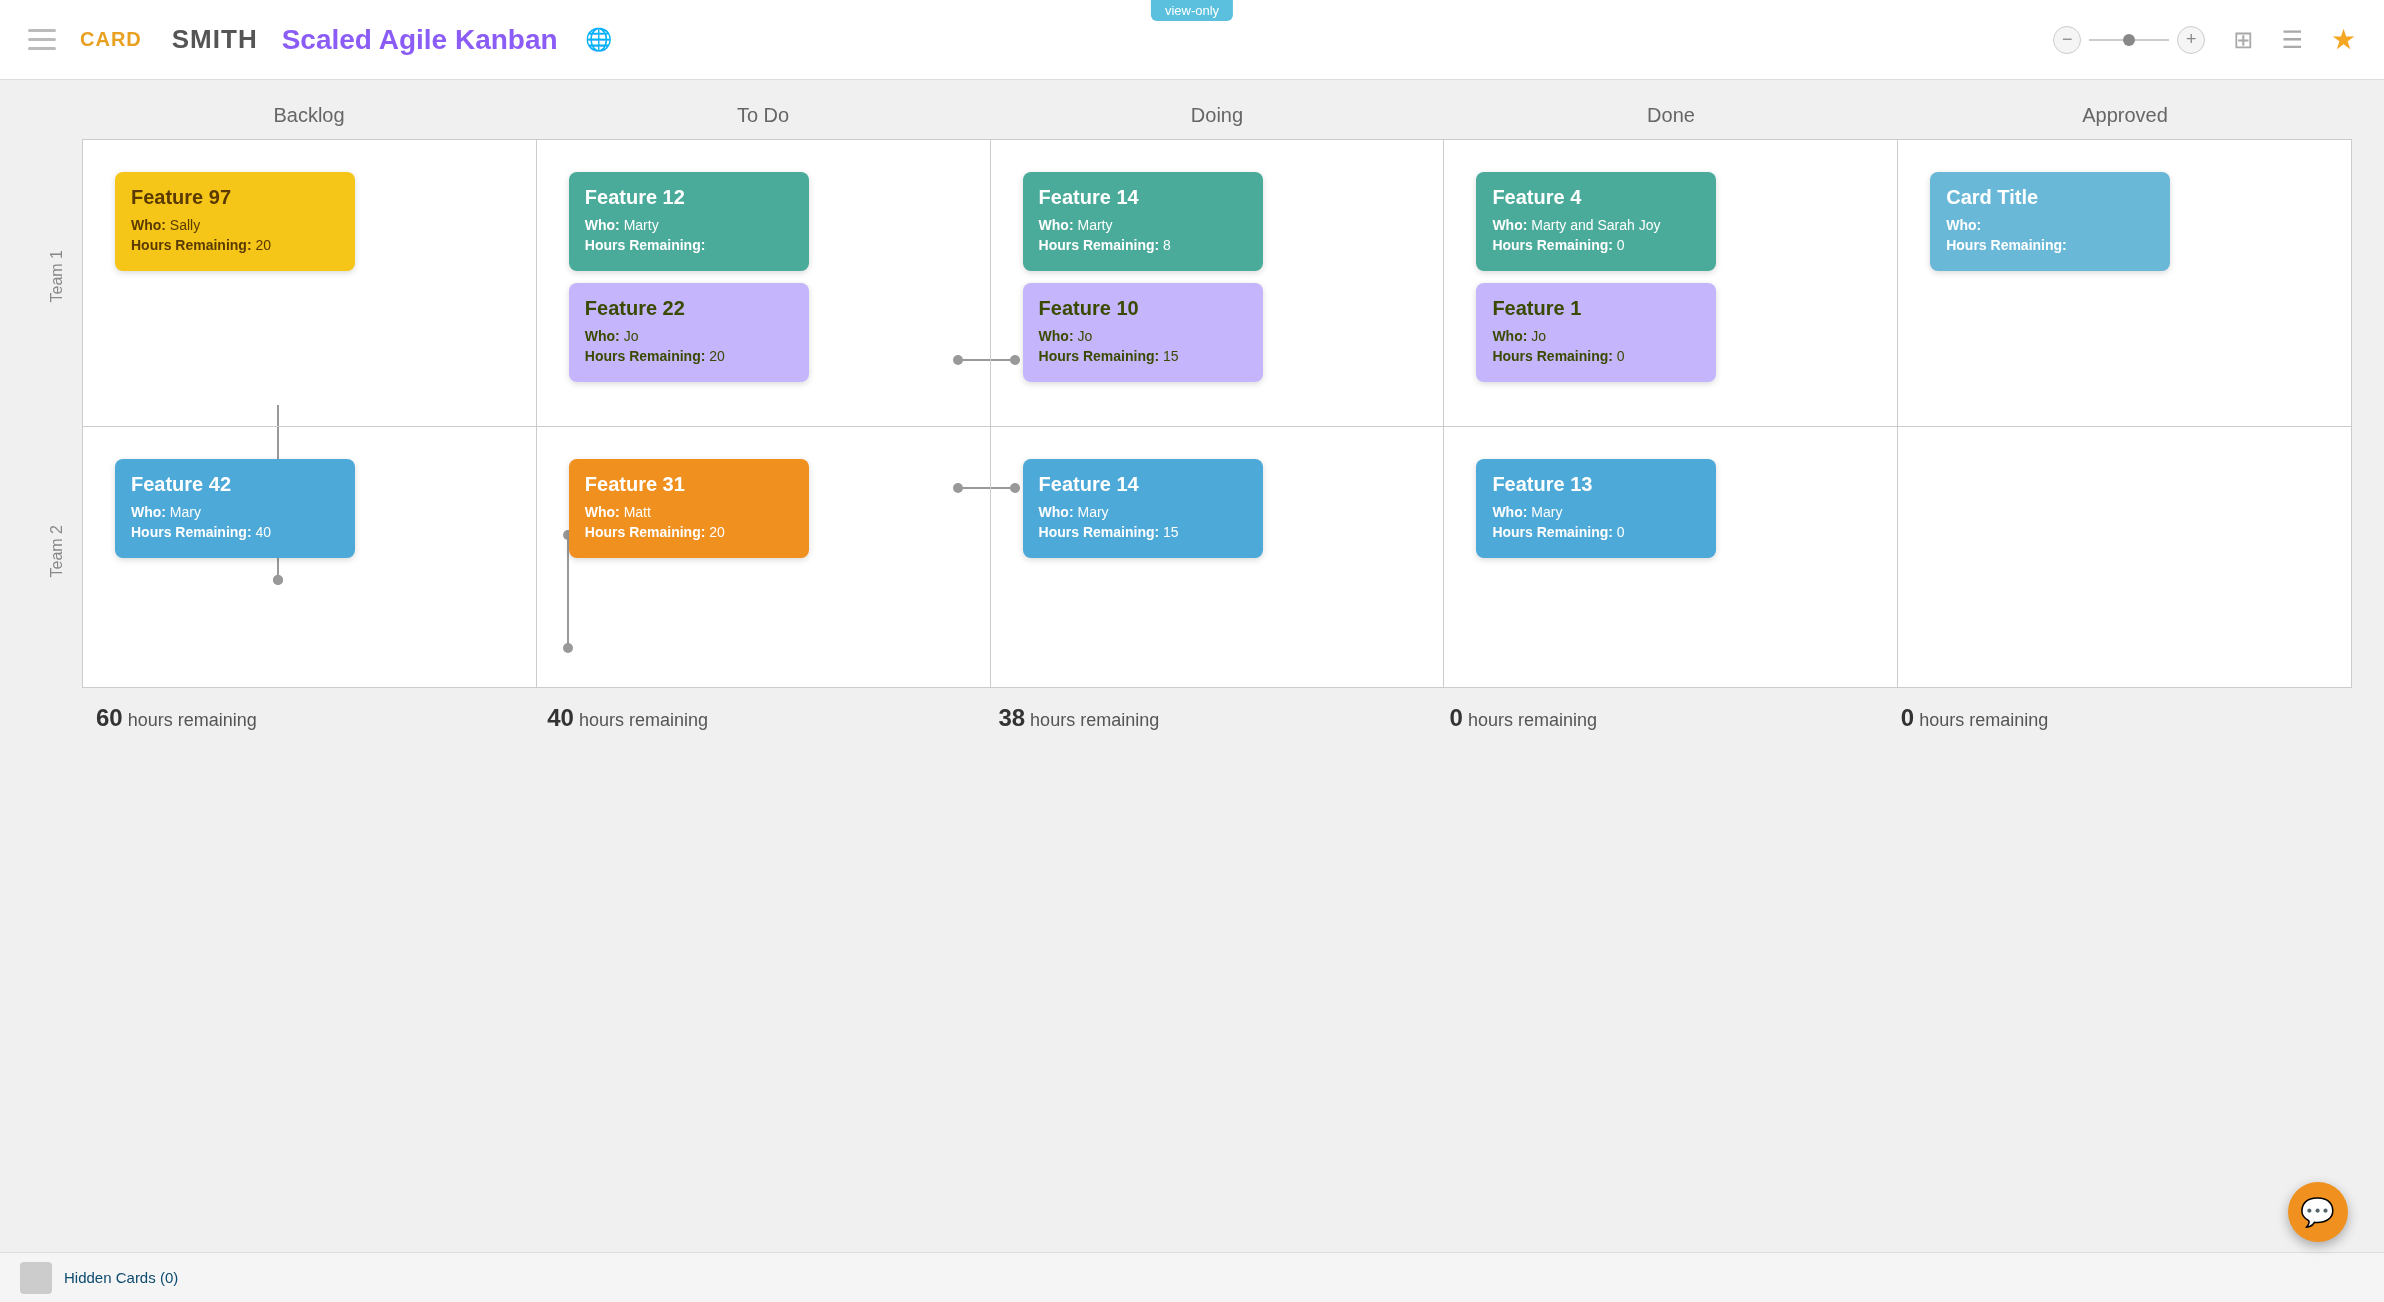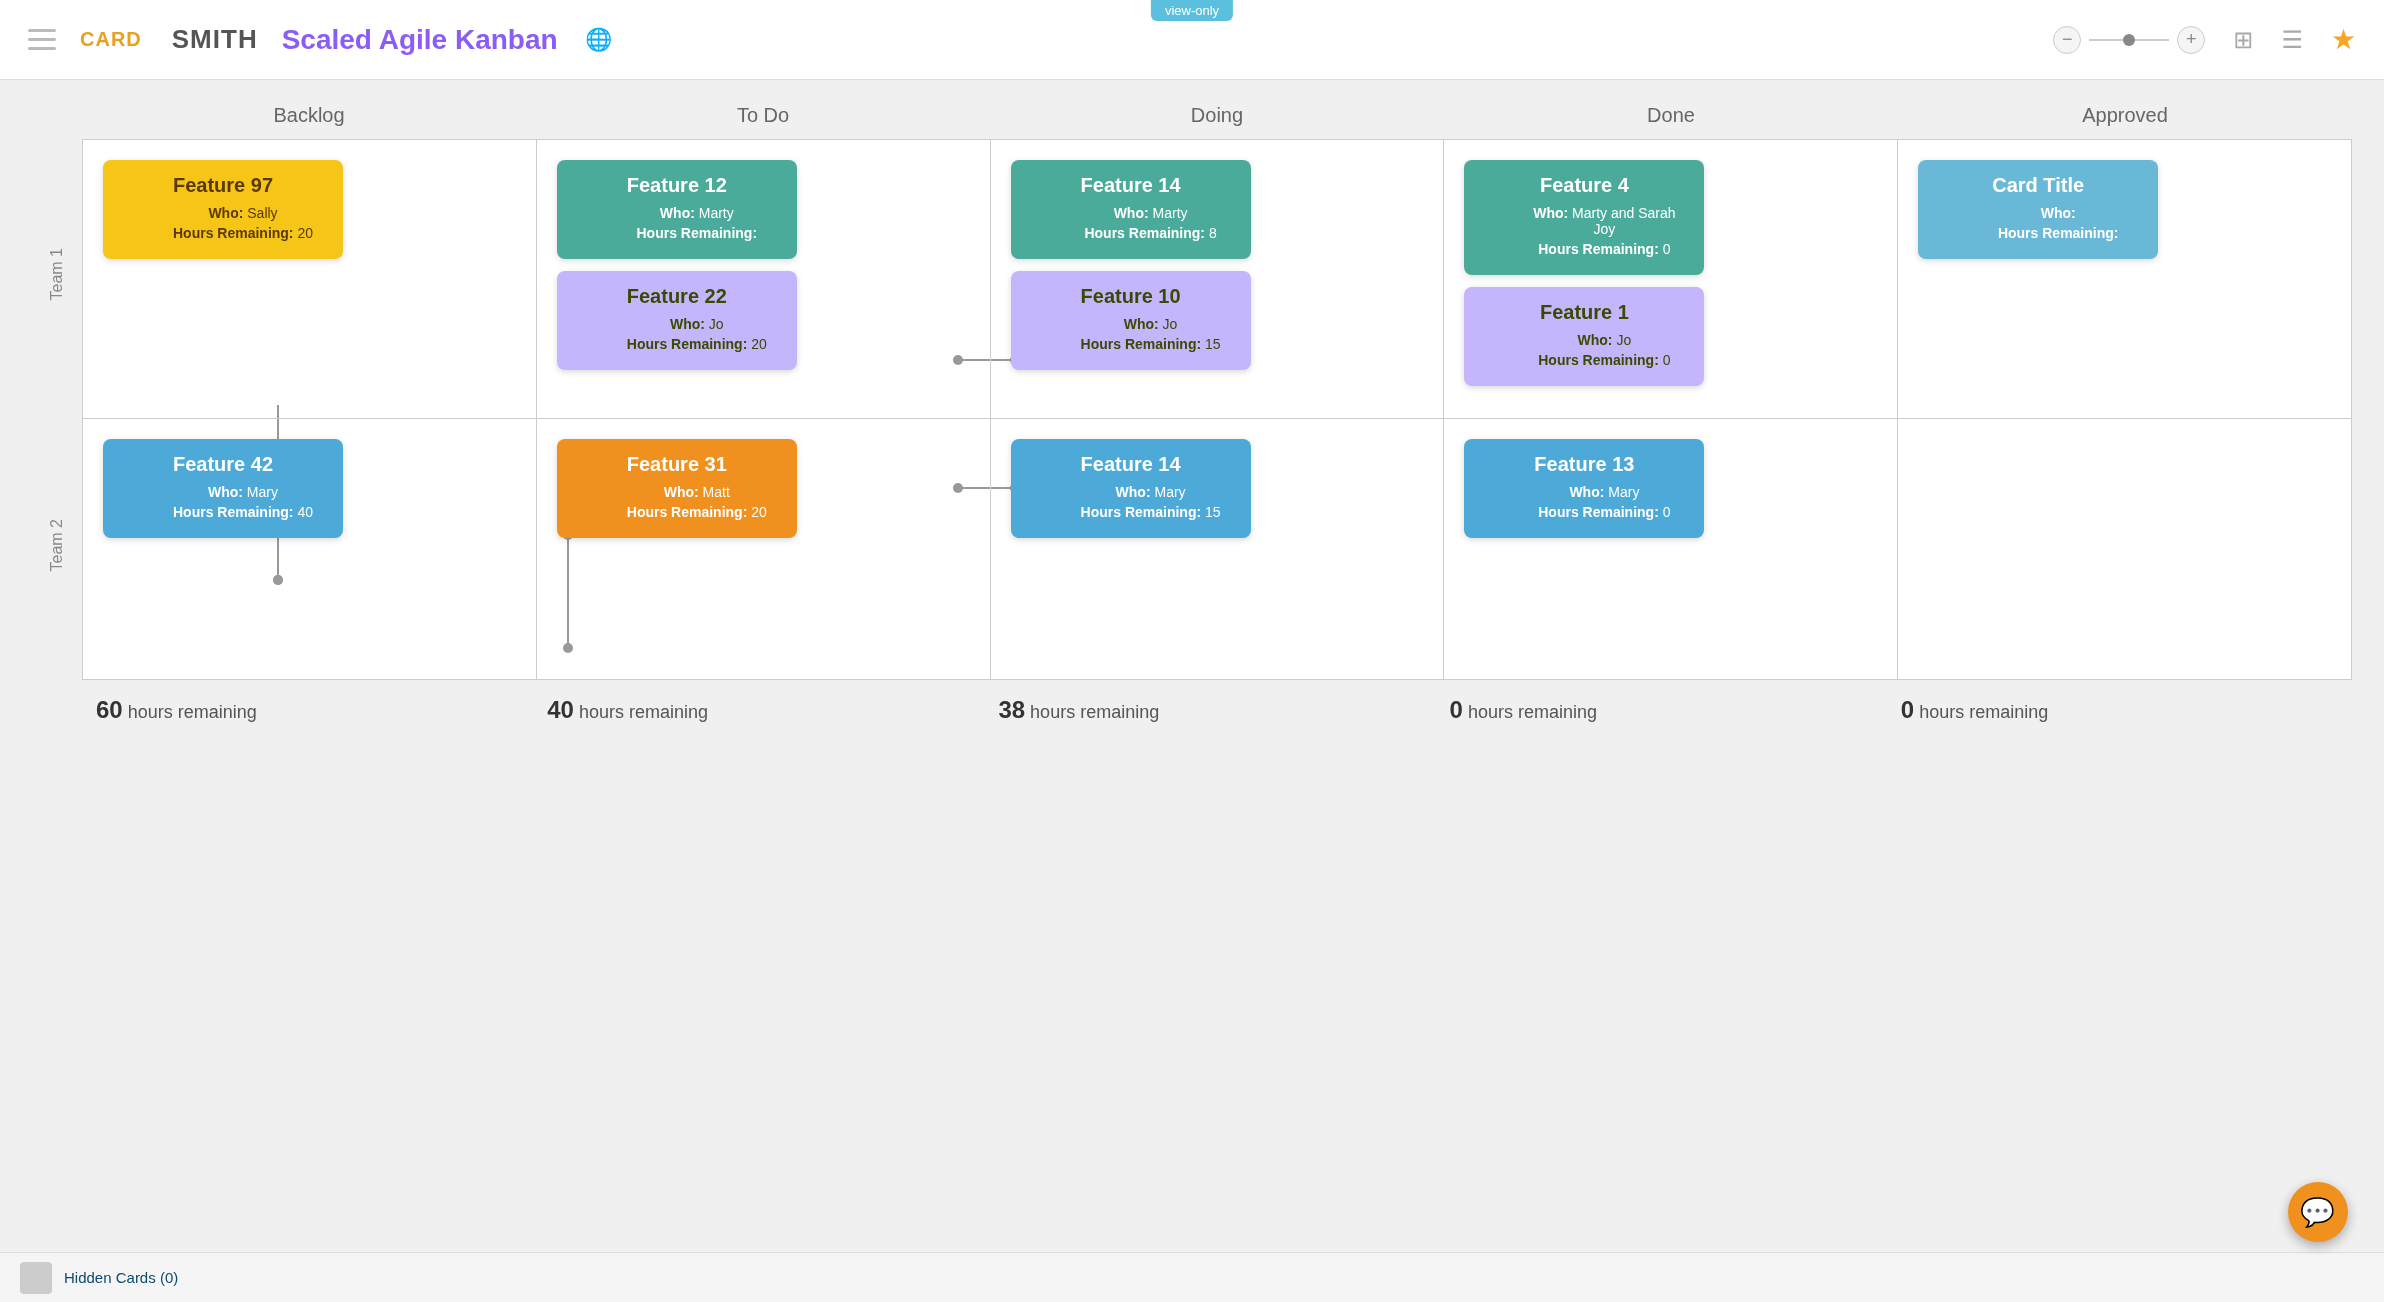--- a/index.html
+++ b/index.html
@@ -51,21 +51,21 @@
     .kanban-card {
       border-radius: 8px;
       padding: 14px 16px;
       margin-bottom: 12px;
       color: #fff;
       min-width: 200px;
       max-width: 240px;
       box-shadow: 0 2px 6px rgba(0,0,0,0.15);
     }
     .card-title { font-size: 20px; font-weight: 700; margin-bottom: 8px; }
-    .card-field { font-size: 14px; margin-bottom: 4px; margin-left: 40px; }
+    .card-field { font-size: 14px; margin-bottom: 4px; }
     .card-field span { font-weight: 700; }
 
     .card-yellow { background: #f5c518; color: #5a3a00; }
     .card-teal { background: #4aab9a; }
     .card-lime { background: #c4b5fd; color: #3a4a00; }
     .card-blue { background: #4da9d8; }
     .card-orange { background: #f0901e; }
     .card-light-blue { background: #6ab8d8; }
 
     
@@ -127,24 +127,23 @@
       font-size: 16px;
       color: #888;
     }
 
     .board-grid { flex: 1; border: 1px solid #ccc; background: #fff; position: relative; }
     .board-grid-row { display: flex; border-bottom: 1px solid #ccc; position: relative; }
     .board-grid-row:last-child { border-bottom: none; }
     .board-grid-cell {
       flex: 1;
       border-right: 1px solid #ccc;
-      padding: 20px;
+      padding: 32px;
       min-height: 260px;
       position: relative;
-      text-align: center;
     }
     .board-grid-cell:last-child { border-right: none; }
 
     .col-headers-row { display: flex; margin-bottom: 12px; padding-left: 50px; }
     .col-hdr { flex: 1; text-align: center; font-size: 20px; color: #666; }
   </style>
 </head>
 <body>
 
 <div class="header">

